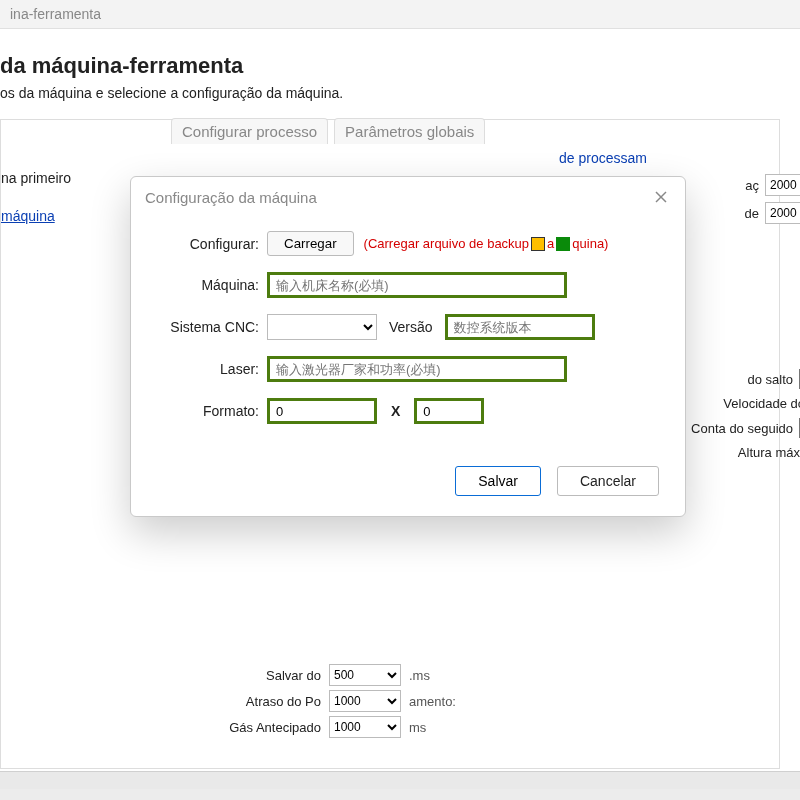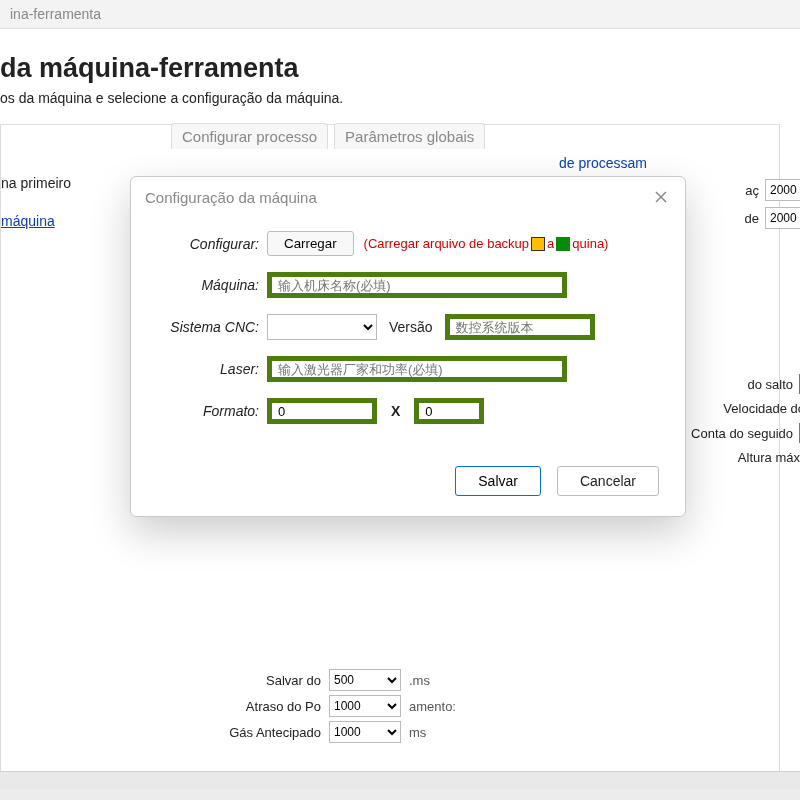--- a/index.html
+++ b/index.html
@@ -1,21 +1,21 @@
 <!DOCTYPE html>
 <html><head>
 <meta charset="utf-8">
 <style>
   * { box-sizing: border-box; }
   html, body { margin:0; padding:0; font-family: "Segoe UI", Tahoma, sans-serif; font-size:14px; color:#222; }
   body { width:800px; height:800px; background:#ececec; overflow:hidden; position:relative; }
 
   .breadcrumb { padding:6px 10px; color:#888; background:#f3f3f3; border-bottom:1px solid #e0e0e0; }
   .page { background:#fff; margin:0; padding:20px 20px 0 0; height:760px; position:relative; overflow:hidden; }
-  .page h1 { font-size:27px; font-weight:700; margin:4px 0 6px 0; }
+  .page h1 { font-size:22px; font-weight:700; margin:4px 0 6px 0; }
   .page .sub { margin:0 0 18px 0; }
 
   .main-area { border:1px solid #ddd; background:#fff; position:relative; height:650px; margin-top:10px; }
 
   .tabs-bg { position:absolute; left:170px; top:-2px; display:flex; gap:6px; color:#888; }
   .tabs-bg .tab { padding:4px 10px; border:1px solid #ddd; border-bottom:none; background:#f7f7f7; border-radius:4px 4px 0 0; font-size:15px;text-align:right; }
 
   .left-panel { position:absolute; left:0; top:50px; width:120px; }
   .left-panel .hint { margin-bottom:22px; }
   .left-panel a { color:#0a3fb3; text-decoration:underline; }
@@ -39,26 +39,26 @@
 
   
   .modal { position:absolute; left:130px; top:176px; width:556px; background:#fff; border:1px solid #c9c9c9; border-radius:6px; box-shadow:0 16px 40px rgba(0,0,0,0.20); z-index:10; }
   .modal .titlebar { display:flex; align-items:center; justify-content:space-between; padding:10px 14px 6px 14px; color:#888; font-size:15px; }
   .modal .close { width:20px; height:20px; display:flex; align-items:center; justify-content:center; border-radius:3px; cursor:pointer; }
   .modal .close svg { width:12px; height:12px; }
   .modal .headline { text-align:center; font-size:15px; color:#222; padding:18px 24px 10px 24px; border-bottom:2px solid #4aa3ff; margin:0 2px; }
 
   .modal .form { padding:18px 26px 16px 26px; }
   .modal .frow { display:flex; align-items:center; margin-bottom:16px; }
-  .modal .frow > label { width:110px; text-align:right; padding-right:8px; color:#222;font-style:italic; }
+  .modal .frow > label { width:110px; text-align:right; padding-right:8px; color:#222; }
   .modal .frow .btn { padding:4px 16px; border:1px solid #bbb; background:#f8f8f8; border-radius:3px; cursor:pointer; }
   .modal .frow .redhint { color:#d40000; margin-left:10px; font-size:13px; display:flex; align-items:center; gap:2px; }
   .modal .frow .redhint .ico { width:14px; height:14px; display:inline-block; background:#ffbf00; border:1px solid #333; position:relative; }
   .modal .frow .redhint .ico2 { width:14px; height:14px; display:inline-block; background:#0a8a0a; position:relative; }
-  .modal .frow input[type=text] { height:26px; border:5px solid #4d7c0f; padding:2px 6px; font-size:13px; }
+  .modal .frow input[type=text] { height:26px; border:3px solid #4d7c0f; padding:2px 6px; font-size:13px; }
   .modal .frow select { height:26px; border:1px solid #bbb; background:#fff; }
   .modal .w300 { width:300px; }
   .modal .w110 { width:110px; }
   .modal .w150 { width:150px; }
   .modal .w70  { width:70px; }
   .modal .gap { margin:0 12px; }
   .modal .xsep { margin:0 14px; font-weight:600; }
 
   .modal .actions { display:flex; justify-content:flex-end; gap:16px; padding:10px 26px 20px 26px; }
   .modal .actions button { padding:6px 22px; border:1px solid #0a6cd6; background:#fff; border-radius:3px; cursor:pointer; font-size:14px; }

